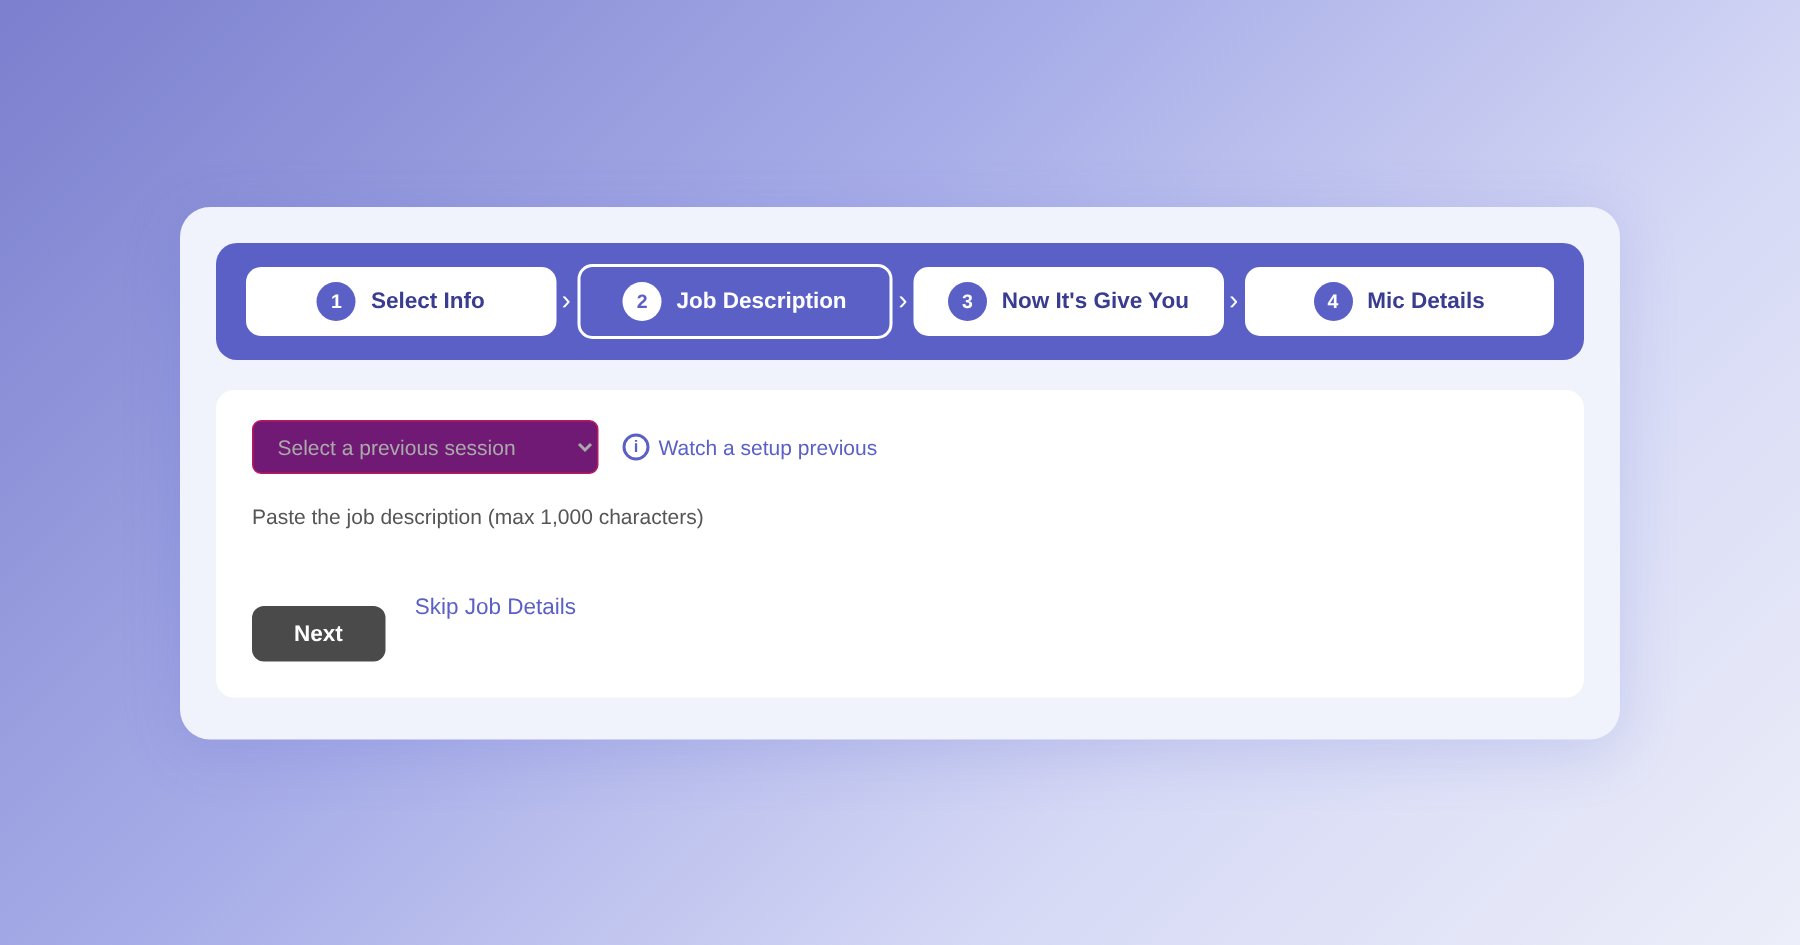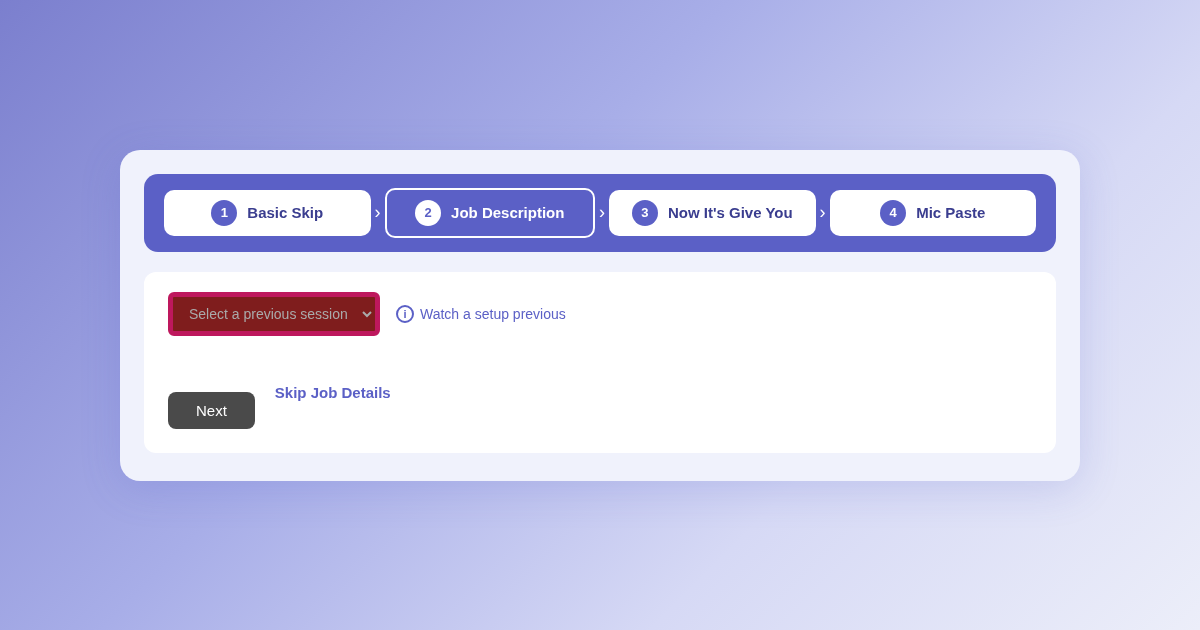--- a/index.html
+++ b/index.html
@@ -102,27 +102,27 @@
     }
 
     .top-bar {
       display: flex;
       align-items: center;
       gap: 16px;
       margin-bottom: 20px;
     }
 
     .session-select {
-      border: 5px solid #be185d;
+      border: 1px solid #be185d;
       border-radius: 6px;
       padding: 8px 12px;
       font-size: 14px;
       color: #aaa;
-      background: #7f1d1d;
-      width: 212px;
+      background: #701a75;
+      width: 231px;
       appearance: auto;
       cursor: pointer;
     }
 
     .tutorial-link {
       display: flex;
       align-items: center;
       gap: 6px;
       color: #5b60c6;
       font-size: 14px;
@@ -189,82 +189,83 @@
       gap: 20px;
     }
 
     .btn-next {
       background: #4a4a4a;
       color: white;
       border: none;
       border-radius: 8px;
       padding: 10px 28px;
       font-size: 15px;
-      font-weight: 400;
+      font-weight: 700;
       cursor: pointer;
       margin-top: 36px;
     }
 
     .btn-skip {
       background: none;
       border: none;
       color: #5b60c6;
       font-size: 15px;
-      font-weight: 700;
+      font-weight: 400;
       cursor: pointer;
       text-decoration: none;
     }
   </style>
 </head>
 <body>
 
 <div class="card">
 
   <div class="stepper">
 
     <div class="step inactive">
       <div class="step-number">1</div>
-      <span class="step-label">Basic Skip</span>
+      <span class="step-label">Select Info</span>
     </div>
 
     <span class="arrow">›</span>
 
     <div class="step active">
       <div class="step-number">2</div>
       <span class="step-label">Job Description</span>
     </div>
 
     <span class="arrow">›</span>
 
     <div class="step inactive">
       <div class="step-number">3</div>
       <span class="step-label">Now It's Give You</span>
     </div>
 
     <span class="arrow">›</span>
 
     <div class="step inactive">
       <div class="step-number">4</div>
-      <span class="step-label">Mic Paste</span>
+      <span class="step-label">Mic Details</span>
     </div>
 
   </div>
 
   <div class="content">
 
     <div class="top-bar">
       <select class="session-select">
         <option value="">Select a previous session</option>
       </select>
       <a class="tutorial-link">
         <span class="info-icon">i</span>
         <span>Watch a setup previous</span>
       </a>
     </div>
 
+    <p class="section-subtitle">Paste the job description (max 1,000 characters)</p>
 
 
 
     <div class="actions">
       <button class="btn-next">Next</button>
       <a class="btn-skip">Skip Job Details</a>
     </div>
 
   </div>
 </div>

